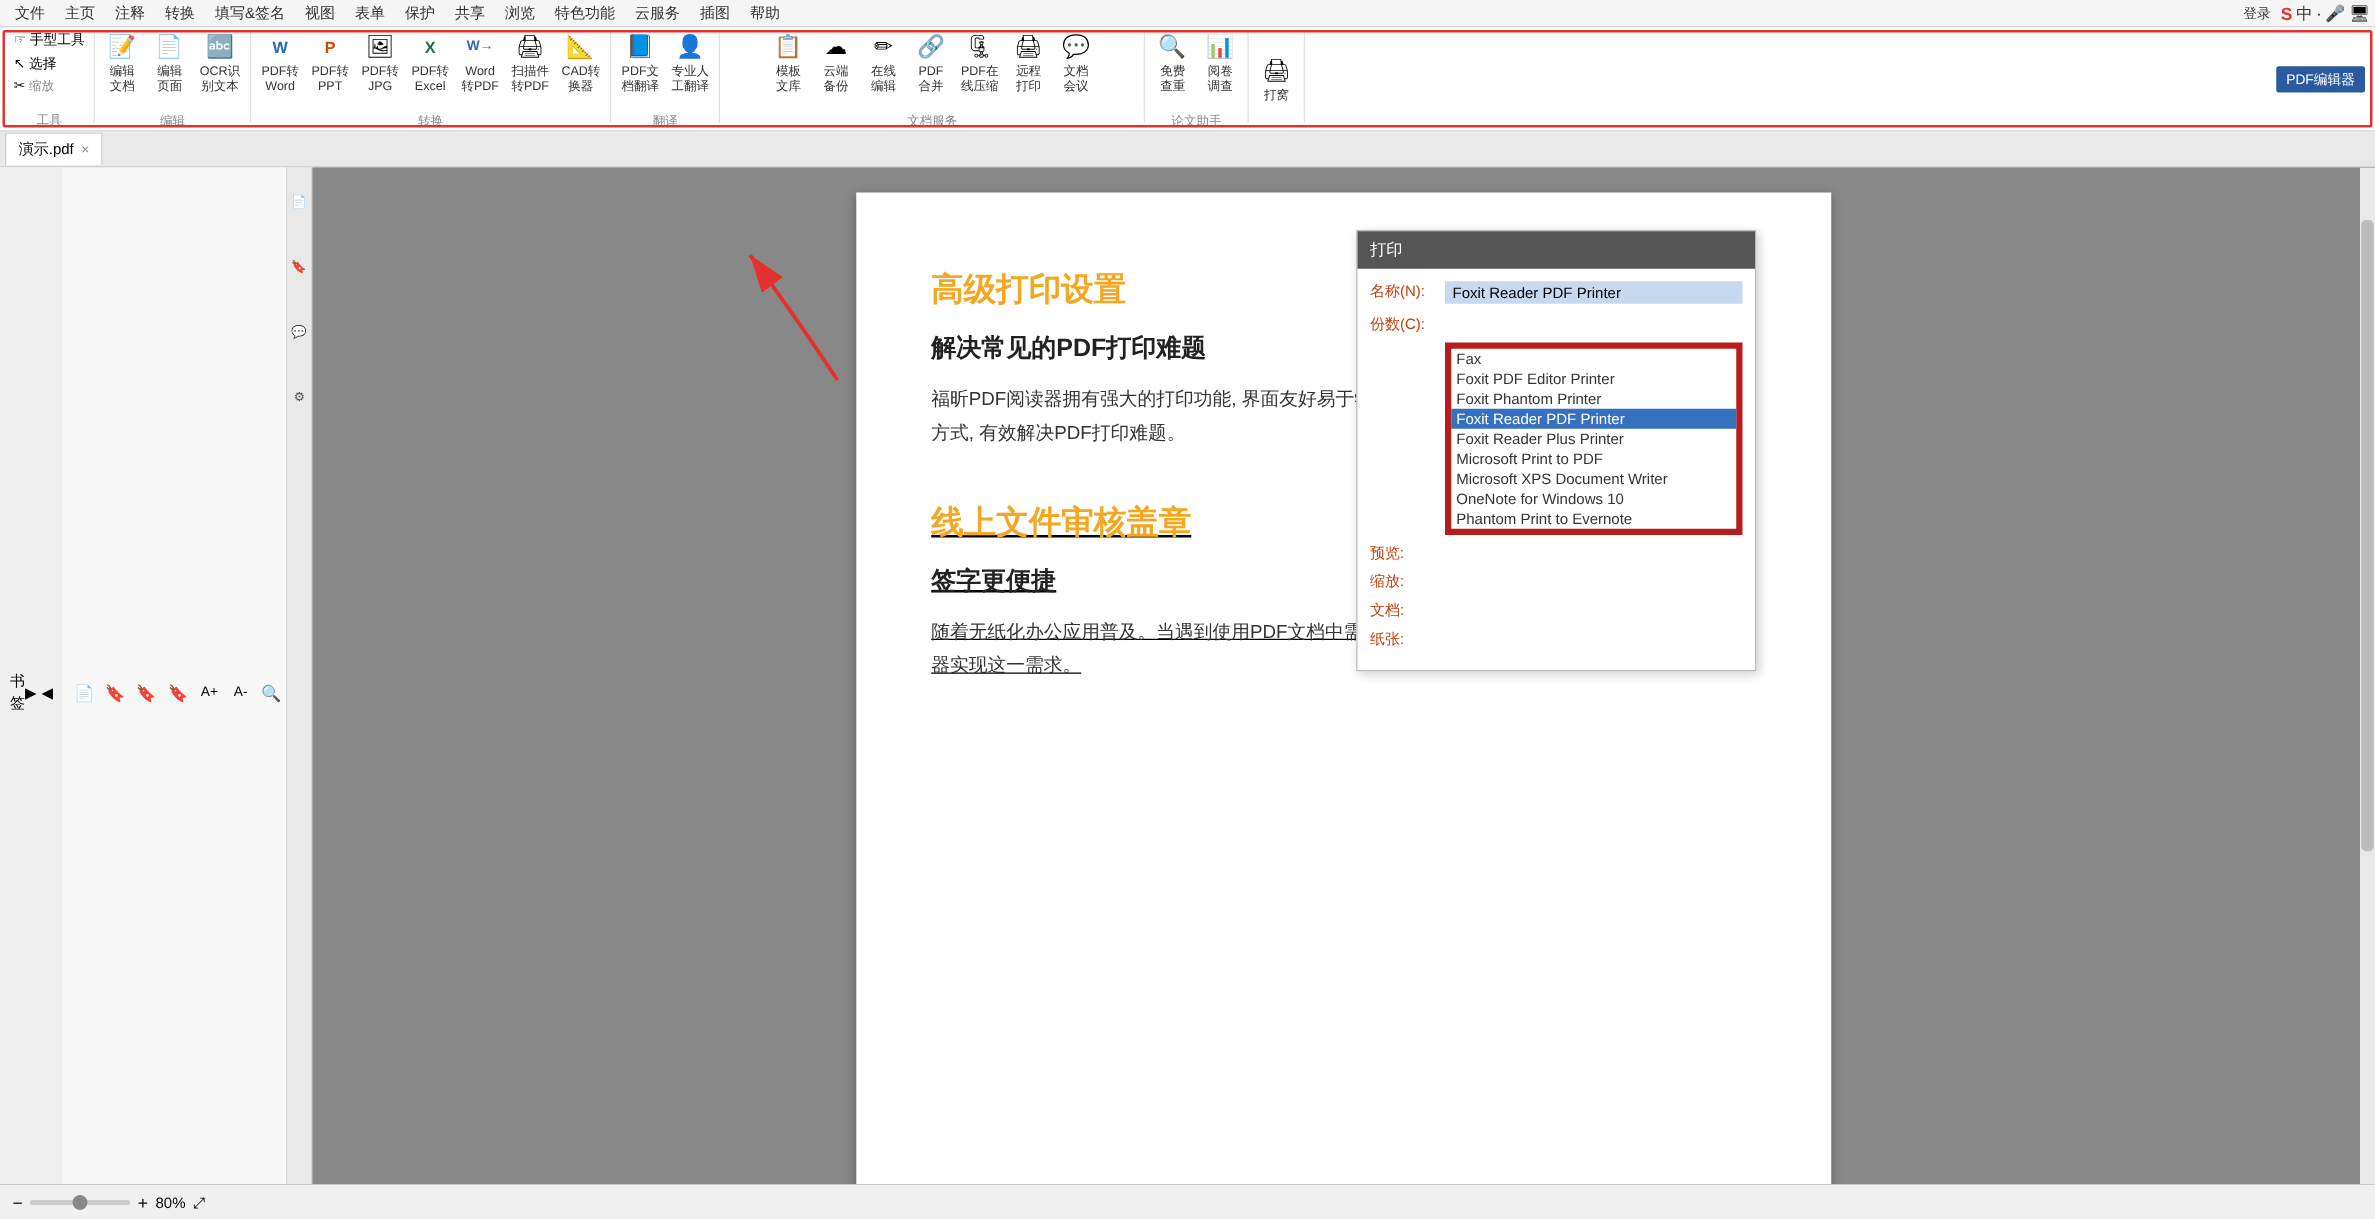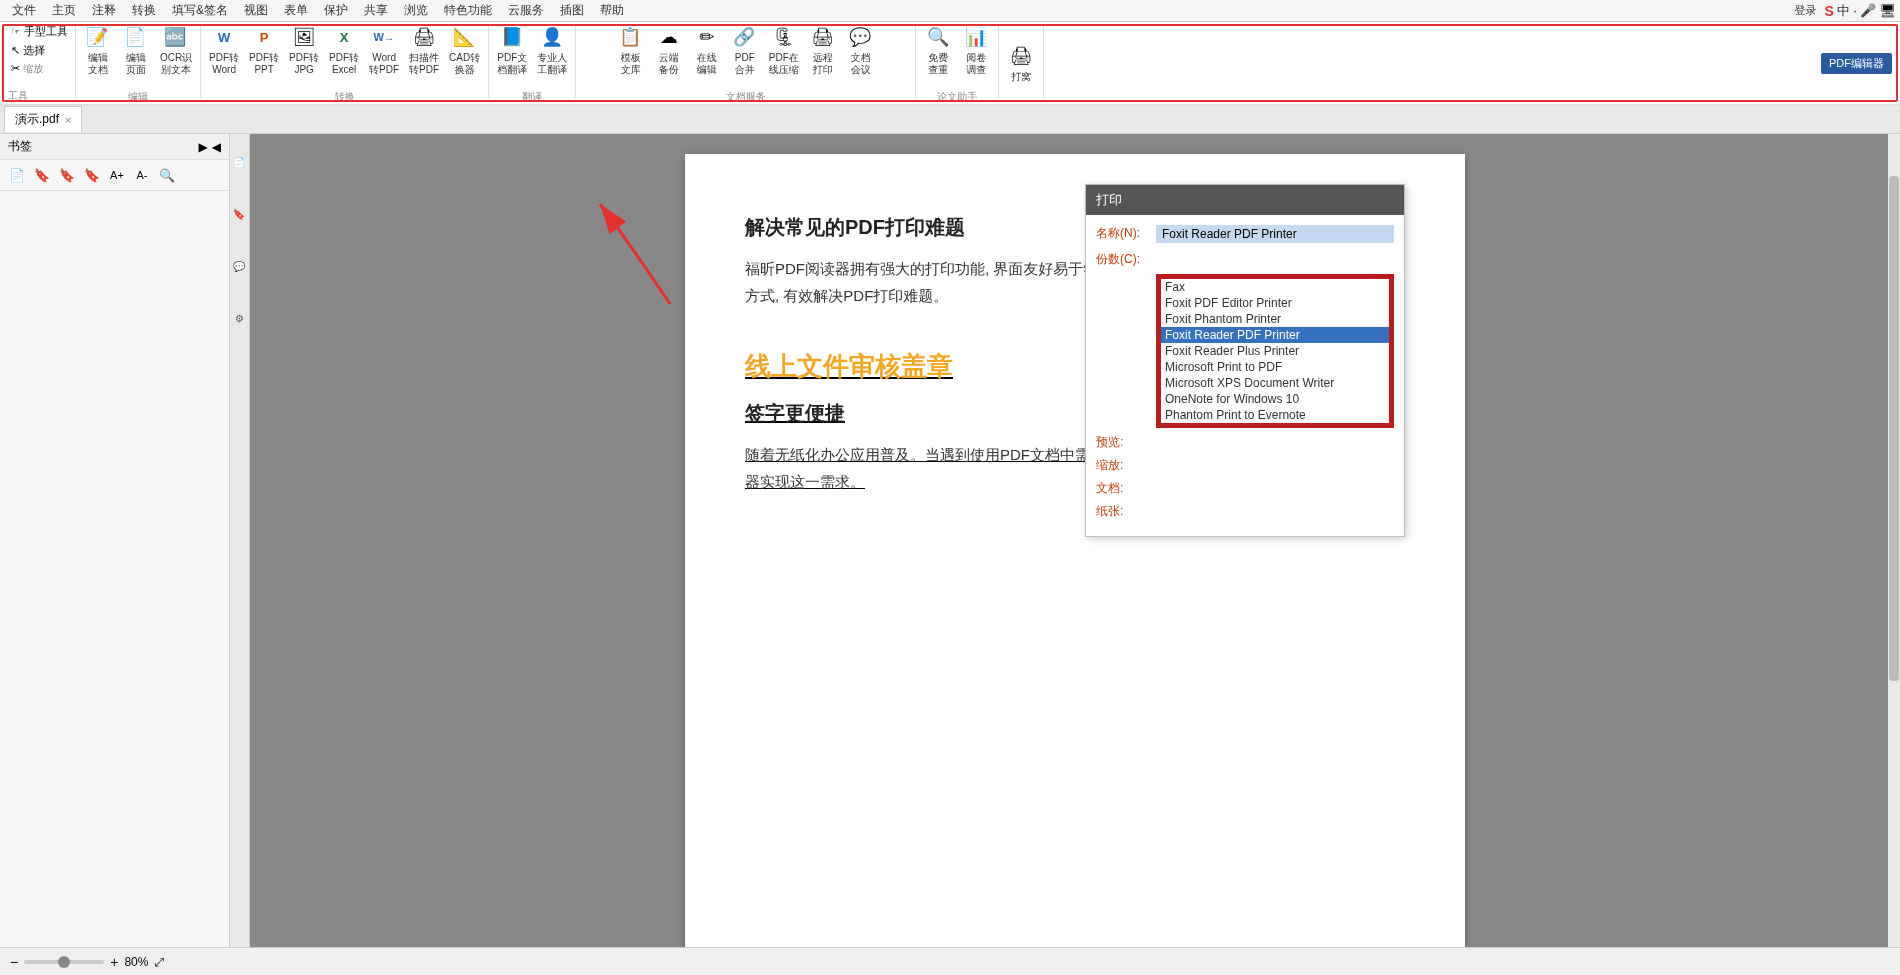--- a/index.html
+++ b/index.html
@@ -77,20 +77,21 @@
       color: #333;
       text-align: center;
       line-height: 1.2;
       margin-top: 1px;
       white-space: nowrap;
     }
     .ribbon-section-label {
       font-size: 10px;
       color: #888;
       margin-top: 11px;
+      text-align: center;
     }
     .ribbon-tools-group {
       display: flex;
       flex-direction: column;
       padding: 2px 4px;
       border-right: 1px solid #e0e0e0;
       height: 72px;
       justify-content: center;
       min-width: 50px;
     }
@@ -136,21 +137,21 @@
       display: flex;
       height: calc(975px - 22px - 84px - 28px);
     }
 
     
     .sidebar {
       width: 230px;
       background: #f7f7f7;
       border-right: 1px solid #ccc;
       display: flex;
-      flex-direction: column;
+      flex-direction: row;
     }
     .sidebar-header {
       display: flex;
       align-items: center;
       justify-content: space-between;
       padding: 4px 8px;
       background: #f0f0f0;
       border-bottom: 1px solid #ddd;
       font-size: 12px;
     }
@@ -629,20 +630,21 @@
           <marker id="arrowhead" markerWidth="10" markerHeight="7" refX="10" refY="3.5" orient="auto">
             <polygon points="0 0, 10 3.5, 0 7" fill="#e53030"></polygon>
           </marker>
         </defs>
         <path d="M80,110 C60,80 40,50 10,10" stroke="#e53030" stroke-width="3" fill="none" marker-end="url(#arrowhead)"></path>
       </svg>
 
       <div class="pdf-page">
 
         <div style="margin-bottom:40px;">
+          <div class="section-heading">高级打印设置</div>
           <div class="section-subheading">解决常见的PDF打印难题</div>
           <div class="section-body">福昕PDF阅读器拥有强大的打印功能, 界面友好易于学习。支持虚拟打印、批量打印等多种打印处理方式, 有效解决PDF打印难题。</div>
         </div>
 
         <div class="print-dialog">
           <div class="print-dialog-title">打印</div>
           <div class="print-dialog-body">
             <div class="print-row">
               <span class="print-label">名称(N):</span>
               <div class="print-value">

